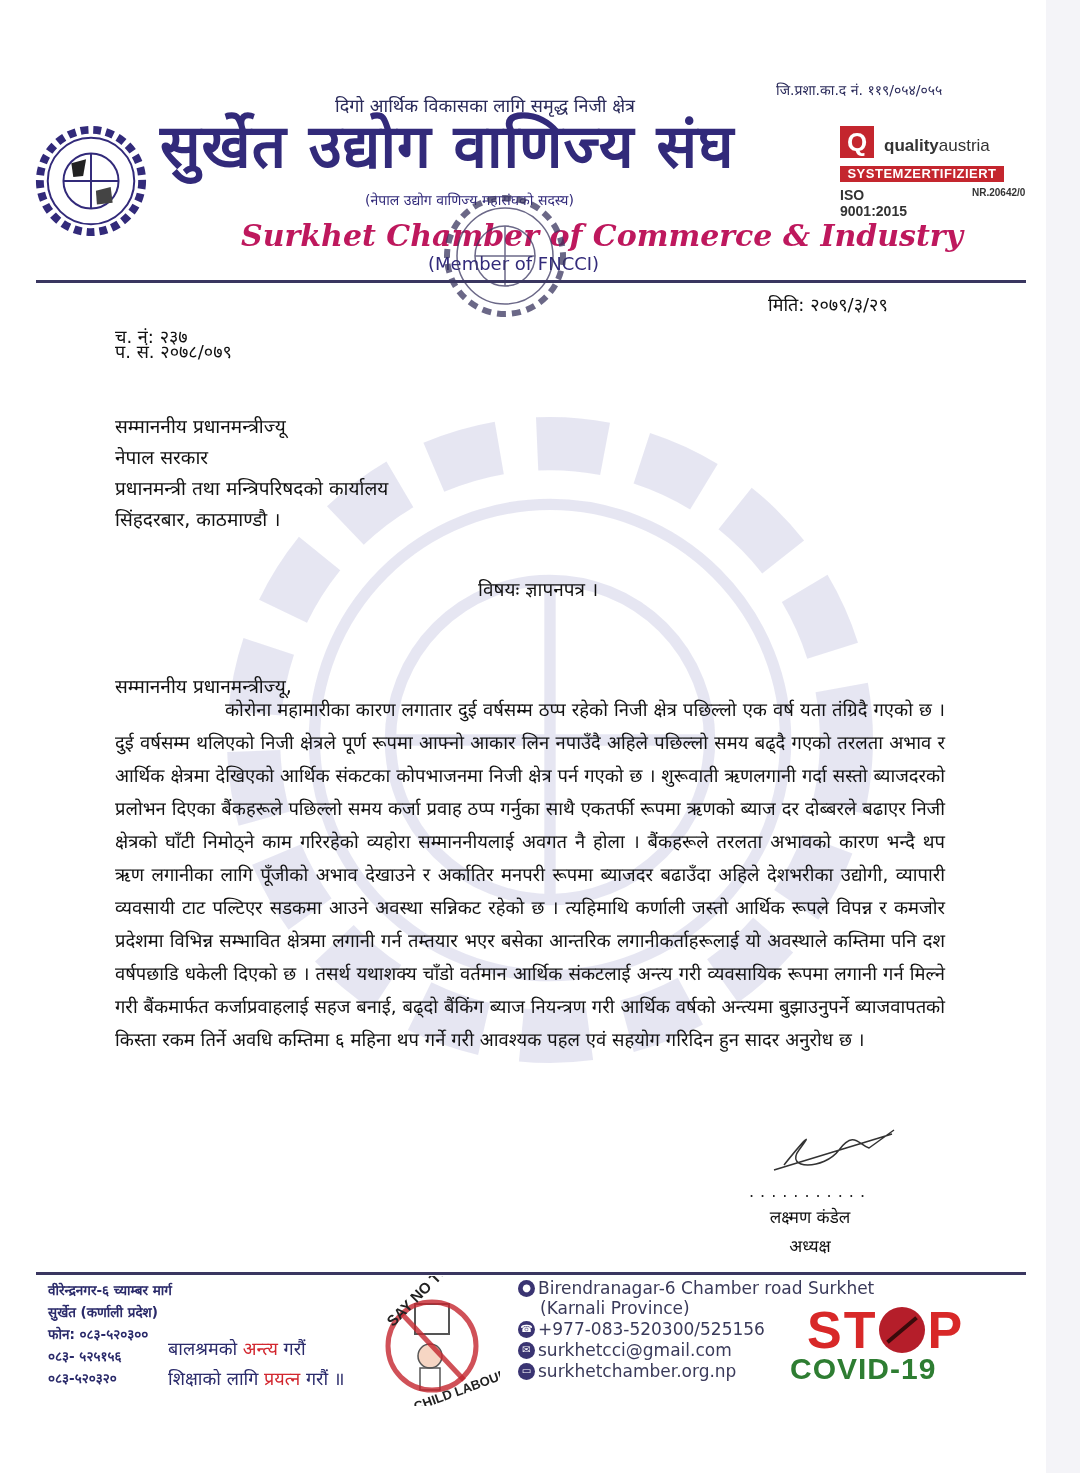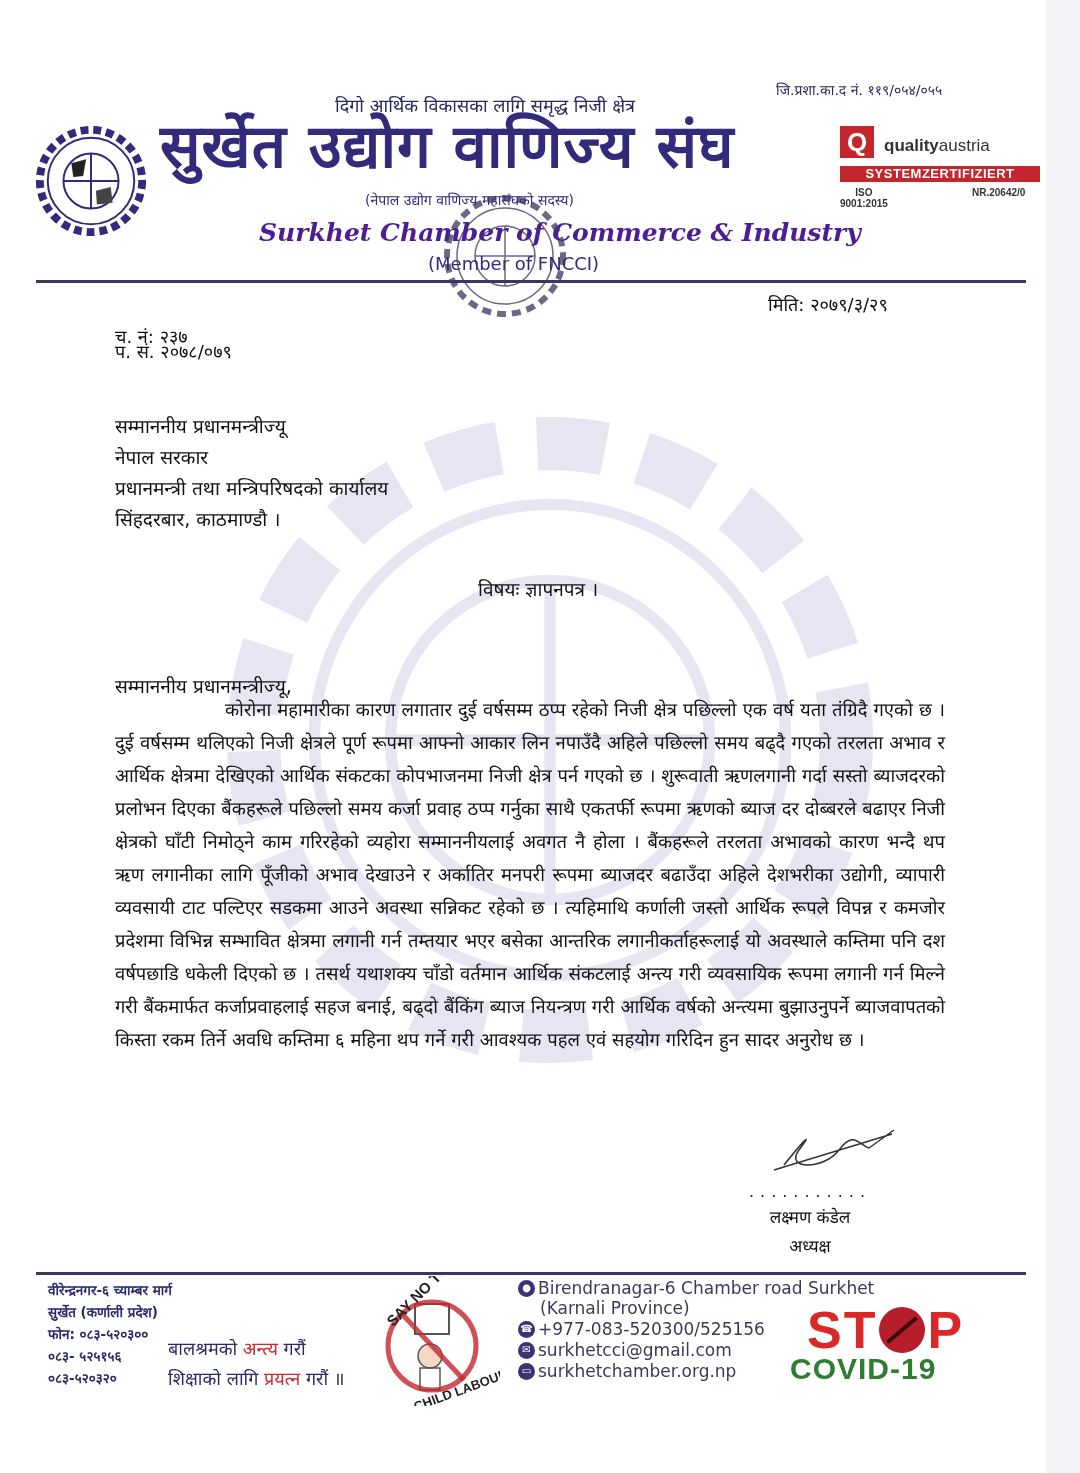--- a/index.html
+++ b/index.html
@@ -12,30 +12,30 @@
   .right-strip { position: absolute; top: 0; right: 0; width: 34px; height: 1473px; background: #f4f4f8; }
   .watermark { position: absolute; left: 170px; top: 360px; width: 760px; height: 760px; opacity: 0.12; }
   .abs { position: absolute; }
 
   
   .reg-no { left: 776px; top: 80px; font-size: 14px; color: #2a2a5a; }
   .tagline { left: 335px; top: 93px; font-size: 18px; color: #2a2a5a; }
   .seal { left: 32px; top: 122px; width: 118px; height: 118px; }
   .title-np { left: 160px; top: 116px; font-size: 60px; font-weight: bold; color: #322a7a; letter-spacing: 1px; line-height: 1; }
   .sub-np { left: 365px; top: 190px; font-size: 14px; color: #322a7a; }
-  .title-en { left: 259px; top: 218px; font-size: 25px; font-weight: bold; font-style: italic; color: #4c1d95; font-family: "DejaVu Serif", serif; }
+  .title-en { left: 241px; top: 218px; font-size: 30px; font-weight: bold; font-style: italic; color: #be185d; font-family: "DejaVu Serif", serif; }
   .member { left: 428px; top: 253px; font-size: 18px; color: #322a7a; }
   .seal2 { left: 430px; top: 188px; width: 150px; height: 135px; opacity: 0.75; }
 
   .qa-box { left: 840px; top: 126px; }
   .qa-q { position: absolute; left: 0; top: 0; width: 34px; height: 32px; background: #c4262e; color: #fff; font-weight: bold; font-size: 26px; text-align: center; line-height: 32px; font-family: "Liberation Sans", sans-serif; }
   .qa-text { position: absolute; left: 44px; top: 10px; font-size: 17px; color: #333; font-family: "Liberation Sans", sans-serif; white-space: nowrap; }
   .qa-text b { font-weight: bold; }
-  .qa-cert { position: absolute; left: 0; top: 40px; width: 200px; height: 16px; background: #c4262e; color: #fff; font-size: 13px; font-weight: bold; text-align: center; line-height: 16px; font-family: "Liberation Sans", sans-serif; letter-spacing: 0.5px; }
-  .qa-iso { position: absolute; left: 0; top: 61px; font-size: 10px; font-weight: bold; color: #333; font-family: "Liberation Sans", sans-serif; text-align: center; }
+  .qa-cert { position: absolute; left: 0; top: 40px; width: 164px; height: 16px; background: #c4262e; color: #fff; font-size: 13px; font-weight: bold; text-align: center; line-height: 16px; font-family: "Liberation Sans", sans-serif; letter-spacing: 0.5px; }
+  .qa-iso { position: absolute; left: 0; top: 61px; font-size: 14px; font-weight: bold; color: #333; font-family: "Liberation Sans", sans-serif; }
   .qa-nr { position: absolute; left: 132px; top: 61px; font-size: 10px; font-weight: bold; color: #333; font-family: "Liberation Sans", sans-serif; }
 
   .hr-top { left: 36px; top: 280px; width: 990px; height: 3px; background: #3a3660; }
 
   .ref1 { left: 115px; top: 292px; font-size: 18px; margin-top: 47px; }
   .ref2 { left: 115px; top: 324px; font-size: 18px; }
   .date { left: 768px; top: 292px; font-size: 18px; }
 
   .addr { left: 115px; font-size: 19px; }
   .subject { left: 478px; top: 576px; font-size: 19px; }

